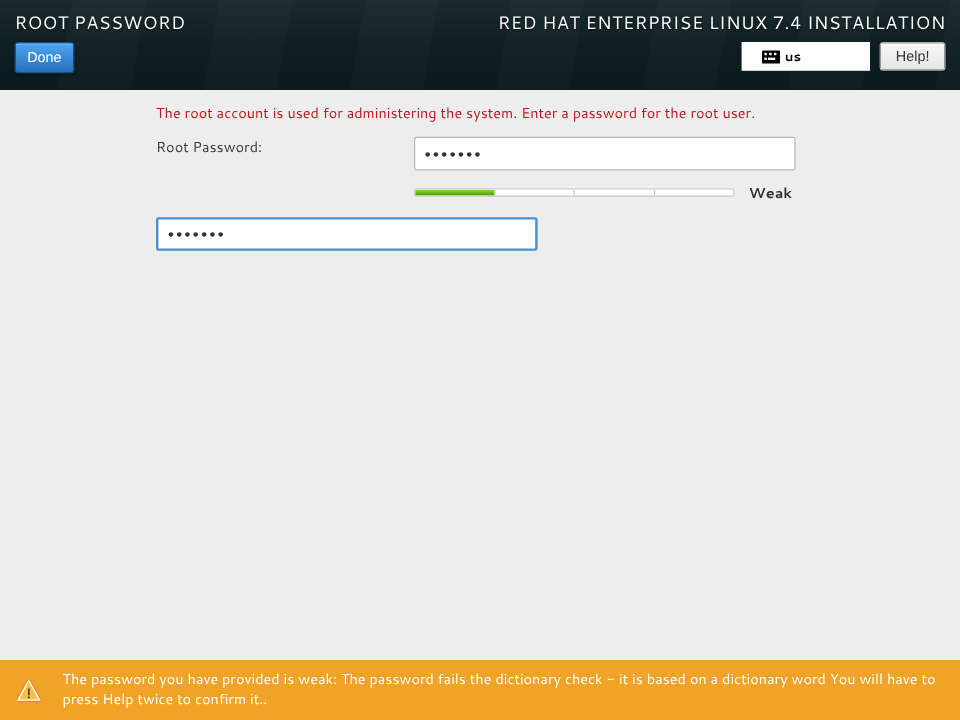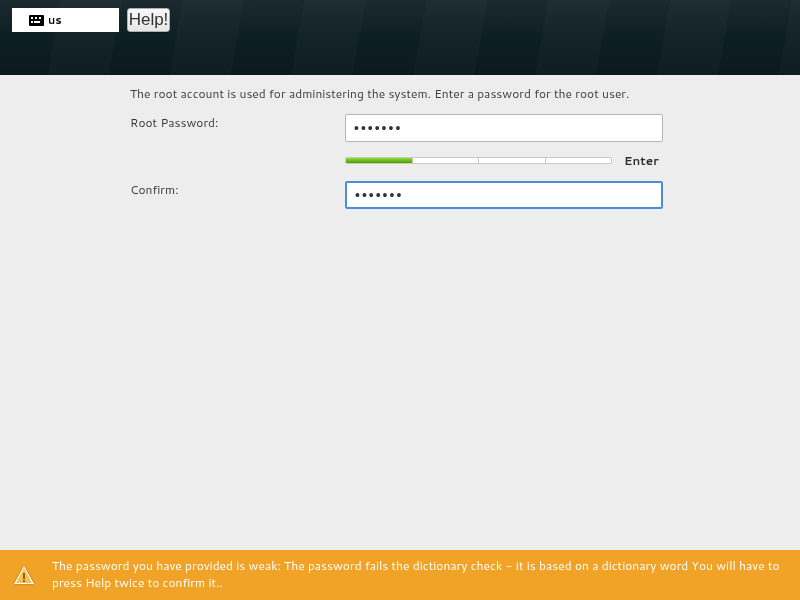--- a/index.html
+++ b/index.html
@@ -85,37 +85,37 @@
       inset: 2px;
       background:
         linear-gradient(#fff,#fff), linear-gradient(#fff,#fff),
         linear-gradient(#fff,#fff), linear-gradient(#fff,#fff),
         linear-gradient(#fff,#fff);
       background-size: 2px 2px, 2px 2px, 2px 2px, 2px 2px, 6px 2px;
       background-position: 0 0, 4px 0, 8px 0, 0 4px, 3px 4px;
       background-repeat: no-repeat;
     }
     .help-btn {
-      width: 43px;
+      width: 55px;
       height: 24px;
       background: linear-gradient(180deg, #f8f8f8 0%, #e6e6e6 100%);
       border: 1px solid #b0b0b0;
       border-radius: 3px;
-      font-size: 17px;
+      font-size: 12px;
       color: #333;
       cursor: pointer;
       box-shadow: 0 1px 1px rgba(0,0,0,0.3);
     }
     .content {
       padding: 10px 130px 0 130px;
       color: #3a3a3a;
     }
     .instruction {
       font-size: 12px;
-      color: #404040;
+      color: #b91c1c;
       margin-bottom: 12px;
     }
     .form-row {
       display: flex;
       align-items: flex-start;
       margin-bottom: 10px;
     }
     .form-label {
       width: 215px;
       font-size: 12px;
@@ -213,21 +213,26 @@
     .warn-text {
       color: #fff;
       font-size: 12px;
       line-height: 1.4;
     }
   </style>
 </head>
 <body>
 
 <div class="header">
+  <div class="header-left">
+    <div class="page-title">ROOT PASSWORD</div>
+    <button class="done-btn">Done</button>
+  </div>
   <div class="header-right">
+    <div class="installer-title">RED HAT ENTERPRISE LINUX 7.4 INSTALLATION</div>
     <div class="header-row2">
       <div class="lang-box">
         <span class="kb-icon"></span>
         <span>us</span>
       </div>
       <button class="help-btn">Help!</button>
     </div>
   </div>
 </div>
 
@@ -239,25 +244,24 @@
     <input type="text" class="pw-input" readonly="" value="•••••••" style="">
   </div>
 
   <div class="strength-row">
     <div class="strength-bar">
       <div class="strength-seg filled"></div>
       <div class="strength-seg"></div>
       <div class="strength-seg"></div>
       <div class="strength-seg"></div>
     </div>
-    <div class="strength-label">Enter</div>
+    <div class="strength-label">Weak</div>
   </div>
 
   <div class="form-row">
-    <div class="form-label">Confirm:</div>
     <input type="text" class="pw-input focused" readonly="" value="•••••••" style="">
   </div>
 </div>
 
 <div class="warning-bar">
   <div class="warn-icon">
     <div class="warn-tri"></div>
     <div class="warn-bang">!</div>
   </div>
   <div class="warn-text">The password you have provided is weak: The password fails the dictionary check - it is based on a dictionary word You will have to press Help twice to confirm it..</div>

